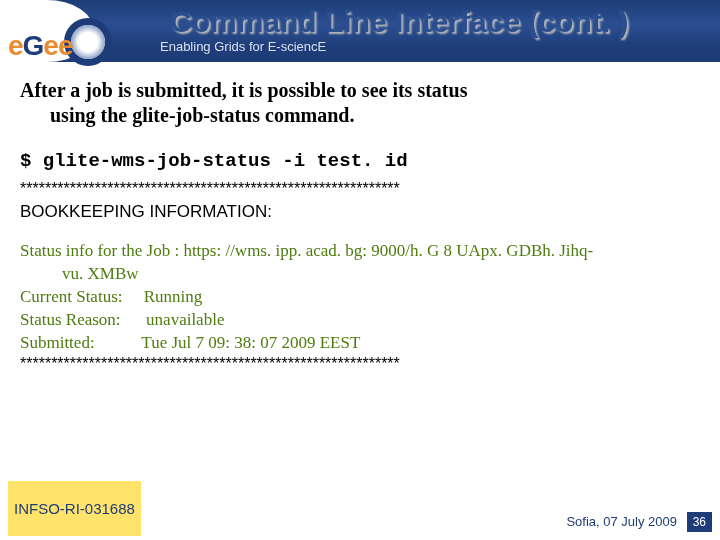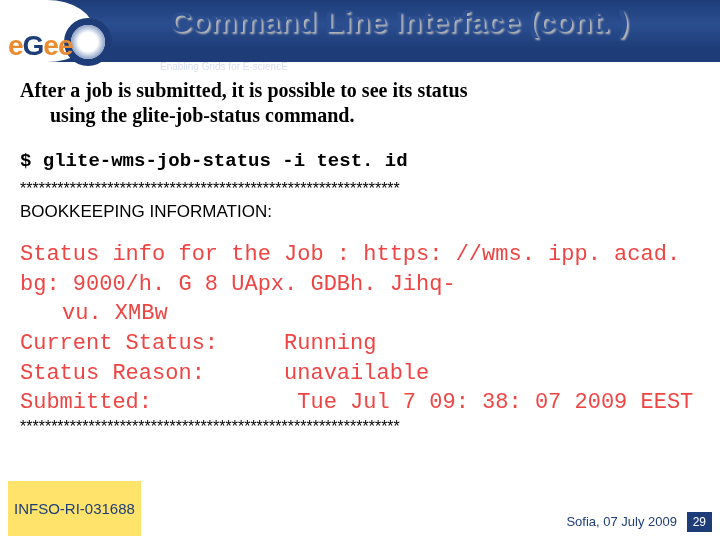--- a/index.html
+++ b/index.html
@@ -2,37 +2,37 @@
 <html><head>
 <meta charset="utf-8">
 <style>
   * { box-sizing: border-box; margin: 0; padding: 0; }
   html, body { width: 720px; height: 540px; font-family: Arial, Helvetica, sans-serif; background: #fff; overflow: hidden; }
   .slide { width: 720px; height: 540px; position: relative; }
   .header { width: 100%; height: 62px; position: relative; }
   .logo-white { position: absolute; left: 0; top: 0; width: 94px; height: 62px; background: #fff; border-top-right-radius: 50%; border-bottom-right-radius: 50%; }
   .title-bar { position: absolute; left: 0; top: 0; right: 0; height: 48px; background: linear-gradient(to bottom, #1e3d78 0%, #2b4e90 50%, #1e3d78 100%); }
   .tagline-bar { position: absolute; left: 0; top: 48px; right: 0; height: 14px; background: #1e3d78; }
-  .tagline { position: absolute; left: 160px; top: 60px; height: 14px; color: #d8e0f0; font-size: 10px; line-height: 14px; }
+  .tagline { position: absolute; left: 160px; top: 40px; height: 14px; color: #d8e0f0; font-size: 13px; line-height: 14px; }
   .title { position: absolute; left: 170px; top: 5px; right: 0; color: #2b4e90; font-size: 30px; font-weight: bold; text-shadow: 2px 2px 2px #bbb; font-family: Arial, sans-serif; }
   
   .logo { position: absolute; left: 8px; top: 6px; width: 140px; height: 52px; margin-top: 16px; }
   .ring { position: absolute; border-radius: 50%; }
   .r1 { left: 56px; top: -4px; width: 48px; height: 48px; background: #1e3d78; }
   .r1::after { content: ""; position: absolute; left: 7px; top: 7px; width: 34px; height: 34px; border-radius: 50%; background: #fff; }
   .r1b { left: 63px; top: 3px; width: 34px; height: 34px; background: radial-gradient(circle, #fff 40%, #8fa4c8 70%, #1e3d78 100%); }
   .egee-text { position: absolute; left: 0; top: 8px; font-family: Arial, sans-serif; font-weight: 900; font-size: 28px; color: #e98b2e; letter-spacing: -1px; }
   .egee-text .g { color: #1e3d78; }
   .content { position: absolute; left: 20px; right: 20px; top: 78px; bottom: 38px; }
   .intro { font-family: Liberation Serif, serif; font-size: 20px; font-weight: bold; color: #000; line-height: 1.25; margin-bottom: 22px; }
   .intro-indent { padding-left: 30px; display: block; }
   .cmd { font-family: "Courier New", Courier, monospace; font-size: 19px; font-weight: bold; color: #000; margin-bottom: 8px; }
   .sep { font-family: Arial, sans-serif; font-size: 16px; letter-spacing: 0; color: #000; margin-bottom: 4px; overflow: hidden; white-space: nowrap; }
   .section-h { font-family: Arial, sans-serif; font-size: 17px; color: #000; margin-bottom: 18px; }
-  .info { font-family: Liberation Mono, monospace; font-size: 22px; color: #ef4444; line-height: 1.35; }
+  .info { font-family: Liberation Serif, serif; font-size: 17px; color: #4d7c0f; line-height: 1.35; }
   .info .cont { padding-left: 42px; display: block; }
   .footer { position: absolute; left: 0; right: 0; bottom: 0; height: 28px; }
   .footer-left { position: absolute; left: 8px; bottom: 4px; background: #ffe36a; color: #1e3d78; font-family: Arial, sans-serif; font-size: 15px; padding: 19px 6px; }
   .footer-right { position: absolute; right: 8px; bottom: 8px; font-family: Arial, sans-serif; font-size: 13px; color: #1e3d78; }
   .pagenum { display: inline-block; background: #1e3d78; color: #fff; padding: 3px 6px; font-size: 12px; margin-left: 6px; }
 </style>
 </head>
 <body>
 
 <div class="slide">
@@ -67,17 +67,17 @@
       <div>Status Reason:&nbsp;&nbsp;&nbsp;&nbsp;&nbsp;&nbsp;unavailable</div>
       <div>Submitted:&nbsp;&nbsp;&nbsp;&nbsp;&nbsp;&nbsp;&nbsp;&nbsp;&nbsp;&nbsp;&nbsp;Tue Jul  7 09: 38: 07 2009 EEST</div>
     </div>
     <div class="sep">*************************************************************</div>
   </div>
 
   <div class="footer">
     <div class="footer-left">INFSO-RI-031688</div>
     <div class="footer-right">
       <span>Sofia, 07 July 2009</span>
-      <span class="pagenum">29</span>
+      <span class="pagenum">36</span>
     </div>
   </div>
 
 </div>
 
 </body></html>

